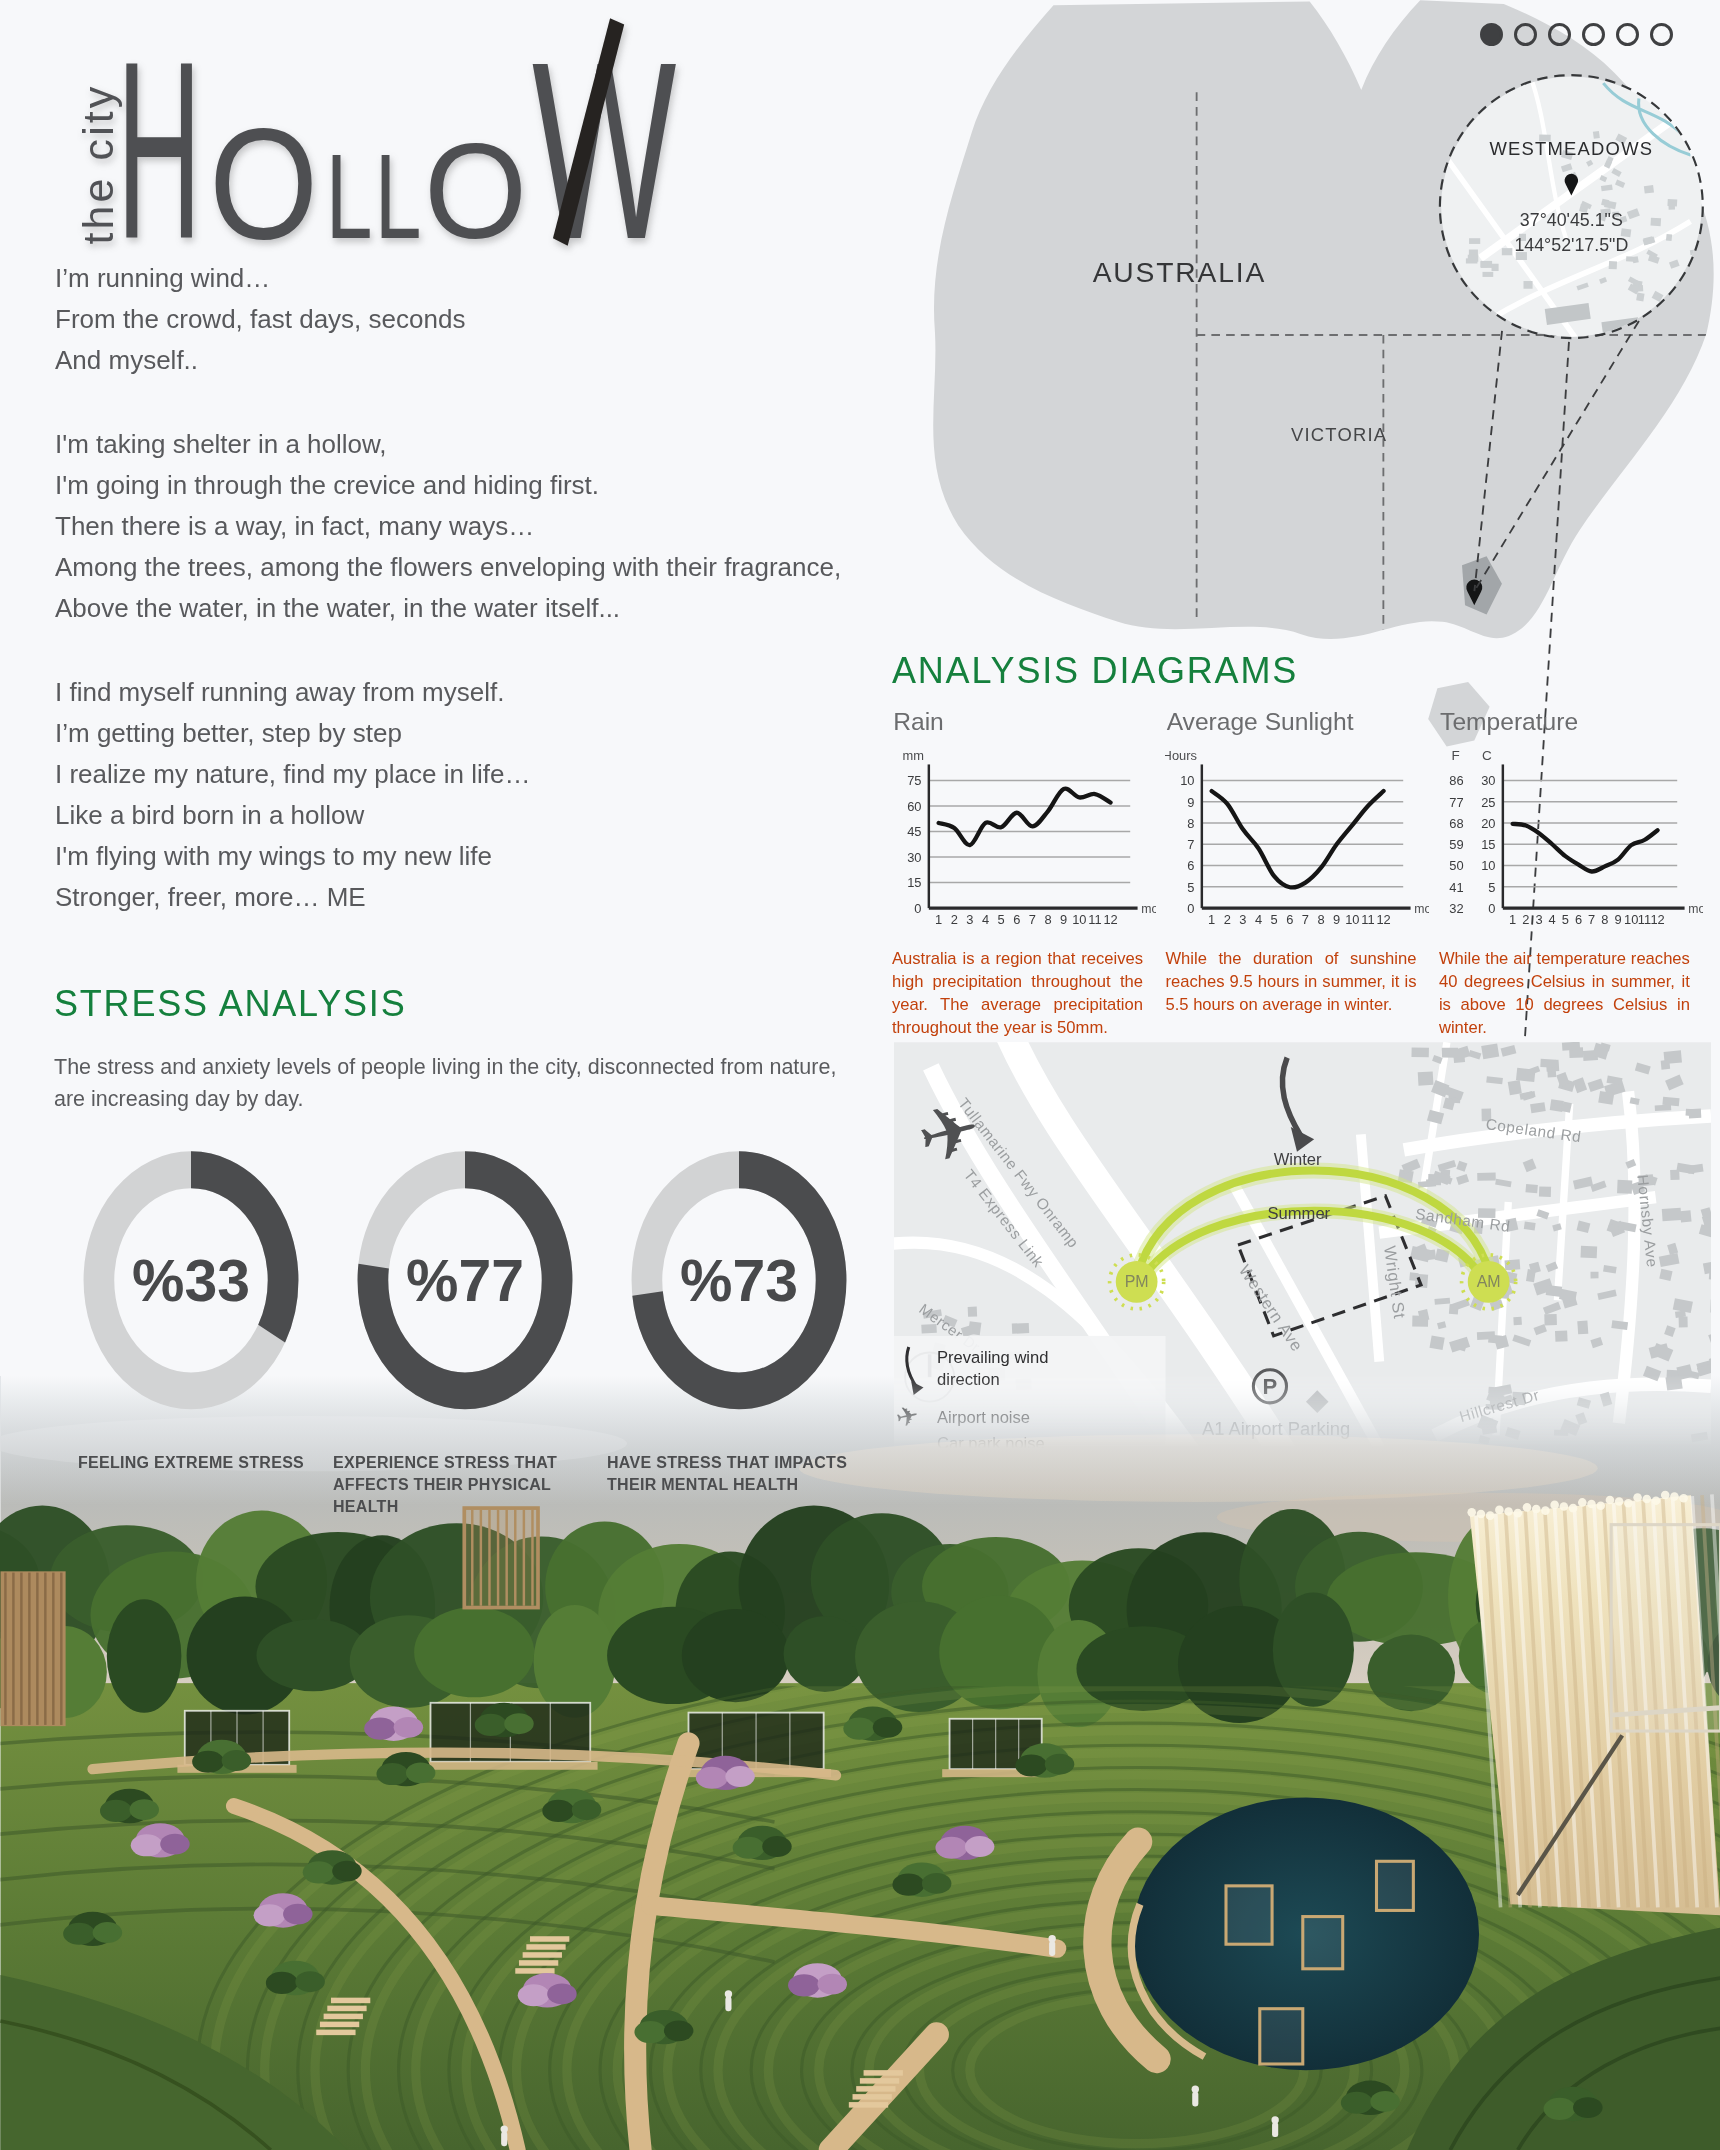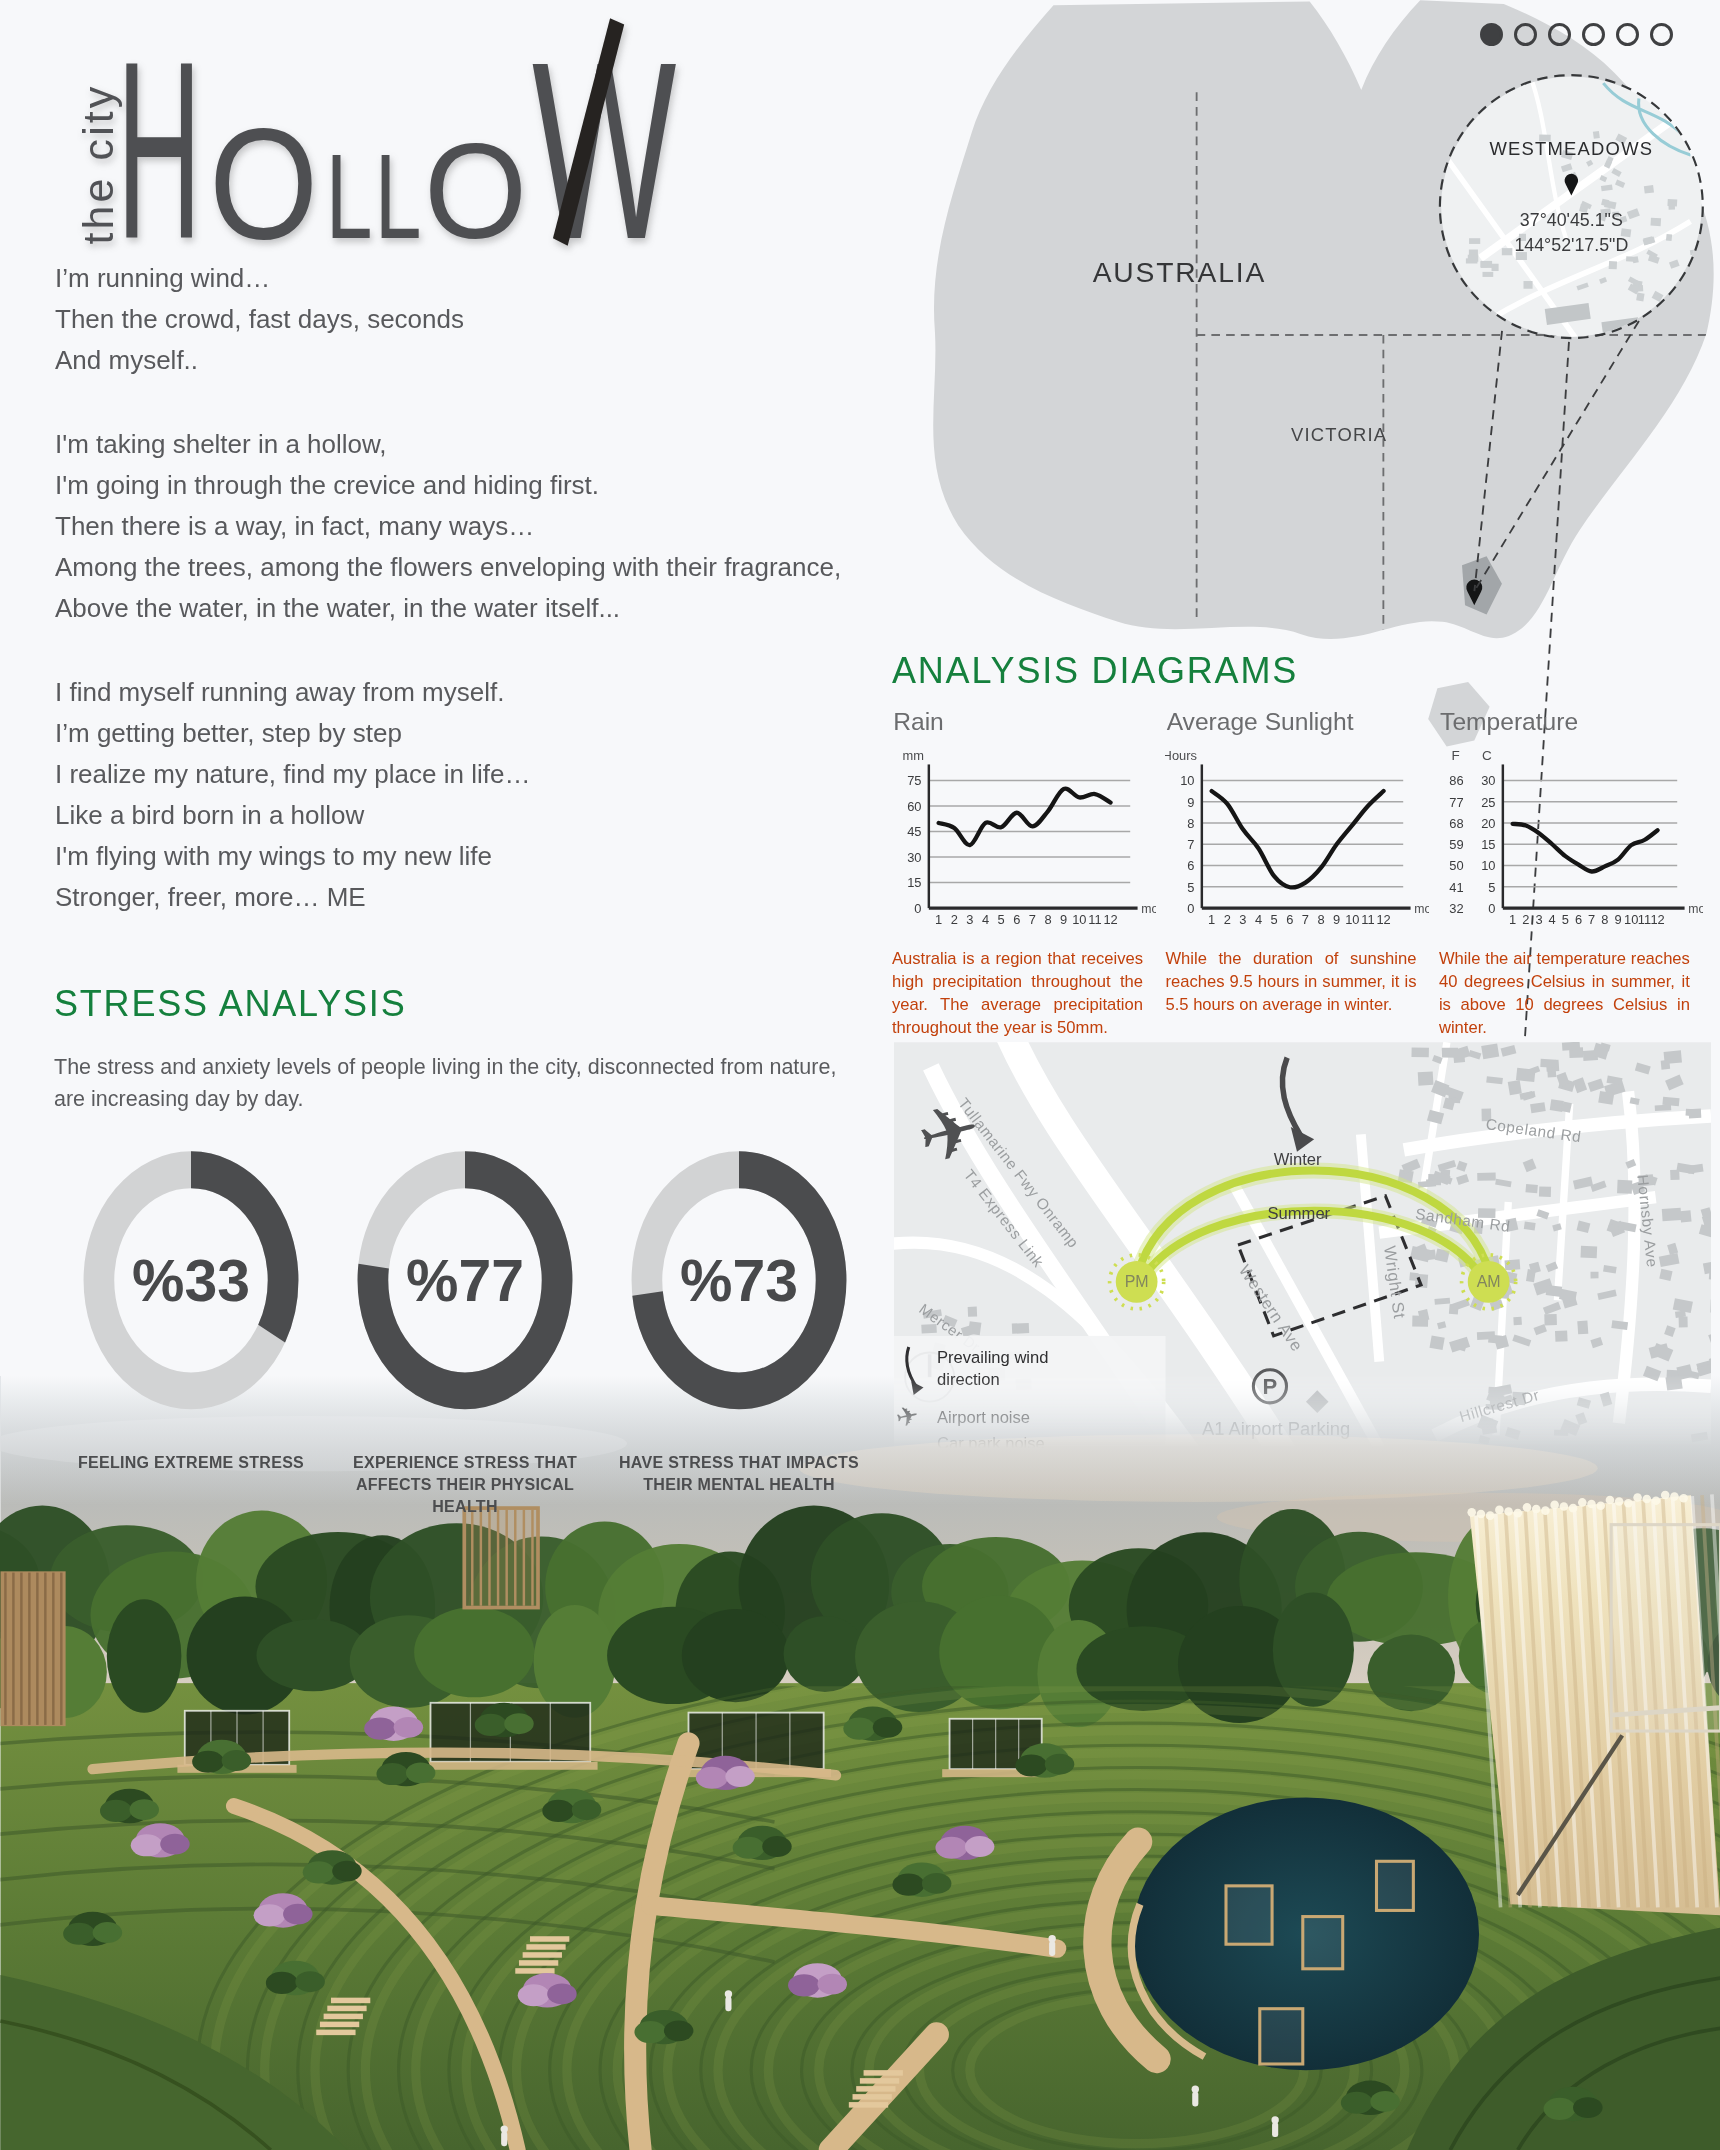--- a/index.html
+++ b/index.html
@@ -32,21 +32,21 @@
   .chart-block{width:264px;margin-right:6.1px;}
   .chart-title{font-size:24.6px;color:#6b6c6e;margin:0 0 0 1.2px;}
   .chart-desc{font-size:16.6px;line-height:23px;color:#c2410c;text-align:justify;margin-top:6.1px;width:251px;}
 
   
   #stress{position:absolute;left:54px;top:983px;width:823px;z-index:5;}
   #stress-intro{font-size:21.5px;line-height:32px;color:#5a5b5e;margin-top:26px;width:799px;}
   #donuts-row{display:flex;margin-top:21px;}
   .donut-cell{width:274px;display:flex;flex-direction:column;align-items:center;}
   .donut-caption{font-size:16px;line-height:22px;letter-spacing:0.3px;color:#4c4d4f;
-                 text-align:center;max-width:264px;font-weight:bold;margin-top:8.6px;}
+                 text-align:left;max-width:264px;font-weight:bold;margin-top:8.6px;}
 </style>
 </head>
 <body>
 
 <div class="board">
 
   <svg id="hero" width="1721" height="774" viewBox="0 0 2800 1260">
       <defs>
         <linearGradient id="sky" x1="0" y1="0" x2="0" y2="1">
           <stop offset="0" stop-color="#a9b3ba" stop-opacity="1"></stop>
@@ -753,21 +753,21 @@
       <span class="dot"></span>
       <span class="dot"></span>
       <span class="dot"></span>
       <span class="dot"></span>
       <span class="dot"></span>
     </div>
 
   <div id="poem">
       <div class="stanza">
         <p>I’m running wind…</p>
-        <p>Then the crowd, fast days, seconds</p>
+        <p>From the crowd, fast days, seconds</p>
         <p>And myself..</p>
       </div>
       <div class="stanza">
         <p>I'm taking shelter in a hollow,</p>
         <p>I'm going in through the crevice and hiding first.</p>
         <p>Then there is a way, in fact, many ways…</p>
         <p>Among the trees, among the flowers enveloping with their fragrance,</p>
         <p>Above the water, in the water, in the water itself...</p>
       </div>
       <div class="stanza">

